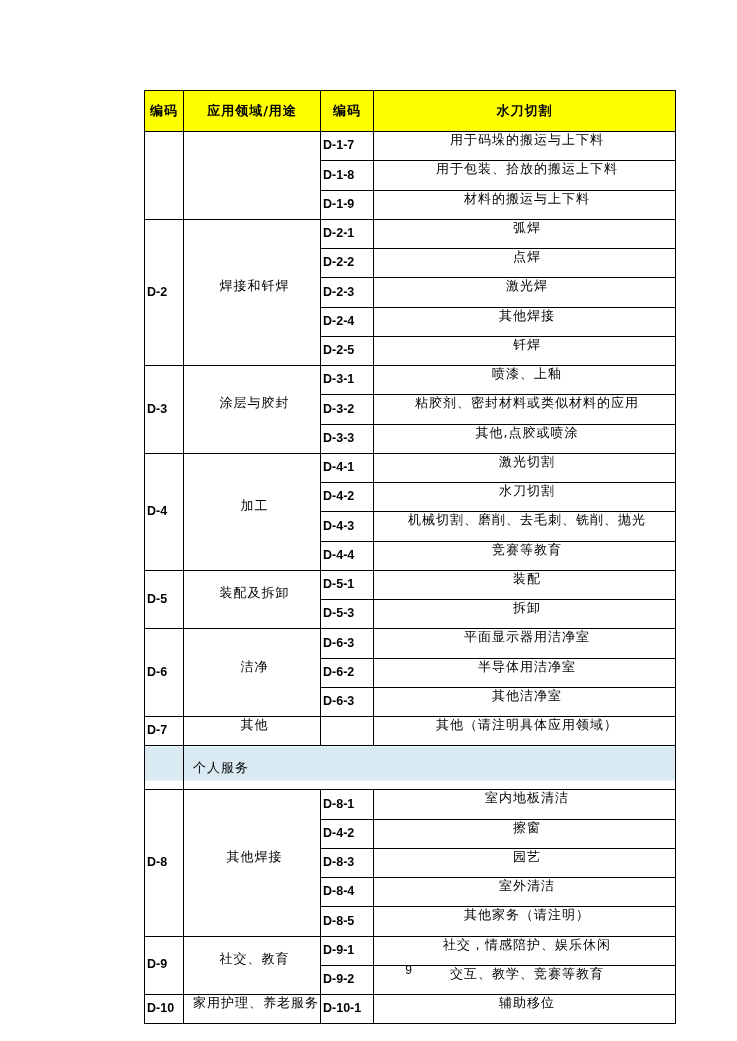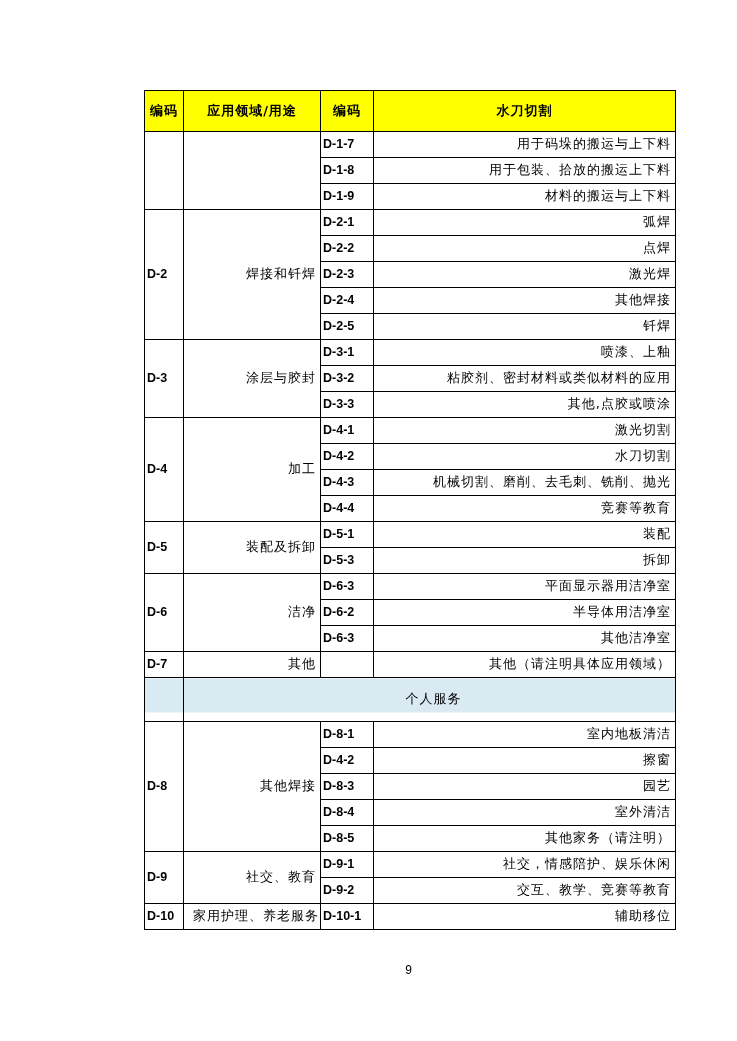--- a/index.html
+++ b/index.html
@@ -49,30 +49,30 @@
   }
   .classification-table tbody td { height: 26px; }
   td.code-cell, td.subcode-cell {
     text-align: left;
     font-weight: bold;
     font-family: "Liberation Sans", sans-serif;
     font-size: 12.5px;
     padding: 0 2px;
   }
   td.category-cell, td.detail-cell {
-    text-align: right;
-    padding: 0 4px 0 9px;
+    text-align: center;
+    padding: 0 4px 12px 9px;
     letter-spacing: 1px;
   }
   tr.banner-row td {
     height: 44px;
     background: linear-gradient(to bottom, var(--banner-bg) 0%, var(--banner-bg) 80%, #ffffff 80%);
   }
   td.banner-label-cell {
-    text-align: center;
+    text-align: left;
     padding-left: 9px;
     letter-spacing: 1px;
     vertical-align: middle;
   }
   .page-number {
     position: absolute;
     left: 0;
     top: 963px;
     width: 737px;
     text-align: center;

